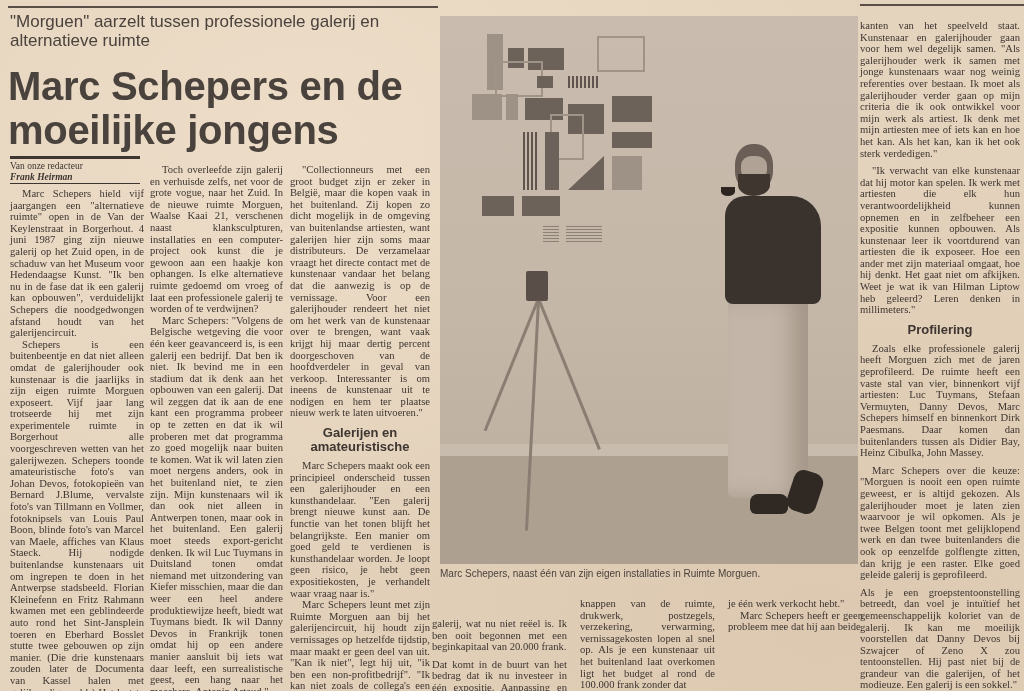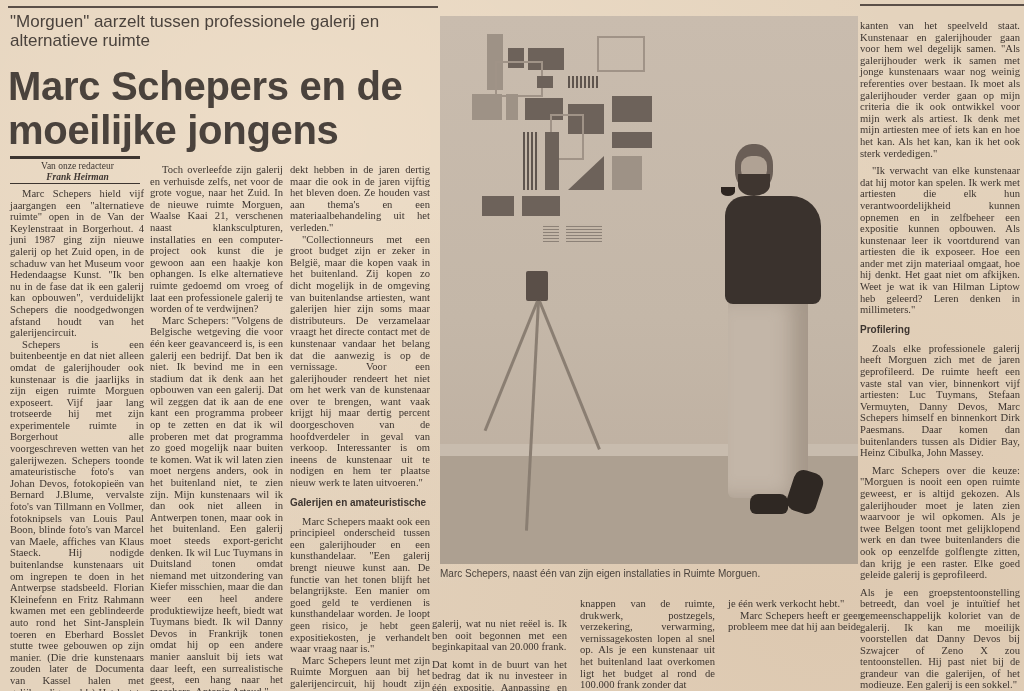--- a/index.html
+++ b/index.html
@@ -25,35 +25,35 @@
     font-size: 17px; line-height: 19px; color: #4a423c;
   }
   .headline {
     position: absolute; left: 8px; top: 64px; width: 430px;
     font-family: "Liberation Sans", "DejaVu Sans", sans-serif;
     font-size: 40px; line-height: 44px; color: #4a423c; letter-spacing: -0.3px;
   }
   .byline-rule { position: absolute; left: 10px; top: 156px; width: 130px; height: 3px; background: #3d3530; }
   .byline {
     position: absolute; left: 10px; top: 161px; width: 135px;
-    font-size: 9.5px; line-height: 11px; text-align: center;
+    font-size: 9.5px; line-height: 11px;
   }
   .byline .author { font-weight: bold; font-style: italic; }
   .byline-rule2 { position: absolute; left: 10px; top: 183px; width: 130px; height: 1px; background: #3d3530; }
 
   .col {
     position: absolute; font-size: 10.6px; line-height: 11.6px; text-align: justify;
     hyphens: auto; color: #3d3530;
   }
   .col p { text-indent: 12px; margin-bottom: 0; }
   .col p.gap { margin-top: 6px; }
   .col h3 {
     font-family: "Liberation Sans", "DejaVu Sans", sans-serif;
-    font-weight: bold; font-size: 10px; line-height: 14px; color: #3d3530;
-    margin: 7px 0 6px 0; text-align: left;
+    font-weight: bold; font-size: 13px; line-height: 14px; color: #3d3530;
+    margin: 7px 0 6px 0; text-align: center;
   }
   #col1 { left: 10px; top: 188px; width: 134px; }
   #col2 { left: 150px; top: 164px; width: 133px; }
   #col3 { left: 290px; top: 164px; width: 140px; }
   #col4 { left: 860px; top: 20px; width: 160px; }
 
   .photo {
     position: absolute; left: 440px; top: 16px; width: 418px; height: 548px;
     background: linear-gradient(180deg, #c9bcae 0%, #c4b7a8 55%, #bfb1a2 82%, #a89a8c 83%, #b0a393 100%);
     overflow: hidden;
@@ -109,21 +109,20 @@
   <p>Schepers is een buitenbeentje en dat niet alleen omdat de galerijhouder ook kunstenaar is die jaarlijks in zijn eigen ruimte Morguen exposeert. Vijf jaar lang trotseerde hij met zijn experimentele ruimte in Borgerhout alle voorgeschreven wetten van het galerijwezen. Schepers toonde amateuristische foto's van Johan Devos, fotokopieën van Bernard J.Blume, vervalste foto's van Tillmann en Vollmer, fotoknipsels van Louis Paul Boon, blinde foto's van Marcel van Maele, affiches van Klaus Staeck. Hij nodigde buitenlandse kunstenaars uit om ingrepen te doen in het Antwerpse stadsbeeld. Florian Kleinefenn en Fritz Rahmann kwamen met een geblindeerde auto rond het Sint-Jansplein toeren en Eberhard Bosslet stutte twee gebouwen op zijn manier. (Die drie kunstenaars zouden later de Documenta van Kassel halen met gelijkaardig werk! ) Het laatste jaar in Borgerhout stond in het teken van "Het onding kunst". Schepers toonde kunstprojecten, soms objecten die haaks stonden op de gangbare produktie en consumptie.</p>
 </div>
 
 <div class="col" id="col2">
   <p>Toch overleefde zijn galerij en verhuisde zelfs, net voor de grote vogue, naar het Zuid. In de nieuwe ruimte Morguen, Waalse Kaai 21, verschenen naast klanksculpturen, installaties en een computer-project ook kunst die je gewoon aan een haakje kon ophangen. Is elke alternatieve ruimte gedoemd om vroeg of laat een professionele galerij te worden of te verdwijnen?</p>
   <p>Marc Schepers: "Volgens de Belgische wetgeving die voor één keer geavanceerd is, is een galerij een bedrijf. Dat ben ik niet. Ik bevind me in een stadium dat ik denk aan het opbouwen van een galerij. Dat wil zeggen dat ik aan de ene kant een programma probeer op te zetten en dat ik wil proberen met dat programma zo goed mogelijk naar buiten te komen. Wat ik wil laten zien moet nergens anders, ook in het buitenland niet, te zien zijn. Mijn kunstenaars wil ik dan ook niet alleen in Antwerpen tonen, maar ook in het buitenland. Een galerij moet steeds export-gericht denken. Ik wil Luc Tuymans in Duitsland tonen omdat niemand met uitzondering van Kiefer misschien, maar die dan weer een heel andere produktiewijze heeft, biedt wat Tuymans biedt. Ik wil Danny Devos in Frankrijk tonen omdat hij op een andere manier aansluit bij iets wat daar leeft, een surrealistische geest, een hang naar het macabere, Antonin Artaud."</p>
 
 </div>
 
 <div class="col" id="col3">
-  <p style="text-indent:0">dekt hebben in de jaren dertig maar die ook in de jaren vijftig het bleven doen. Ze houden vast aan thema's en een materiaalbehandeling uit het verleden."</p>
   <p>"Collectionneurs met een groot budget zijn er zeker in België, maar die kopen vaak in het buitenland. Zij kopen zo dicht mogelijk in de omgeving van buitenlandse artiesten, want galerijen hier zijn soms maar distributeurs. De verzamelaar vraagt het directe contact met de kunstenaar vandaar het belang dat die aanwezig is op de vernissage. Voor een galerijhouder rendeert het niet om het werk van de kunstenaar over te brengen, want vaak krijgt hij maar dertig percent doorgeschoven van de hoofdverdeler in geval van verkoop. Interessanter is om ineens de kunstenaar uit te nodigen en hem ter plaatse nieuw werk te laten uitvoeren."</p>
   <h3>Galerijen en amateuristische</h3>
   <p>Marc Schepers maakt ook een principieel onderscheid tussen een galerijhouder en een kunsthandelaar. "Een galerij brengt nieuwe kunst aan. De functie van het tonen blijft het belangrijkste. Een manier om goed geld te verdienen is kunsthandelaar worden. Je loopt geen risico, je hebt geen expositiekosten, je verhandelt waar vraag naar is."</p>
   <p>Marc Schepers leunt met zijn Ruimte Morguen aan bij het galerijencircuit, hij houdt zijn vernissages op hetzelfde tijdstip, maar maakt er geen deel van uit. "Kan ik niet", legt hij uit, "ik ben een non-profitbedrijf". "Ik kan niet zoals de collega's een stand huren op kunstbeurzen, gezamenlijk advertenties nemen. Op het moment dat ik die stap zet moet ik kunnen leven van mijn</p>
 </div>
 
 <div class="photo">
   <div class="baseboard"></div>
   <div class="floor"></div>
 

